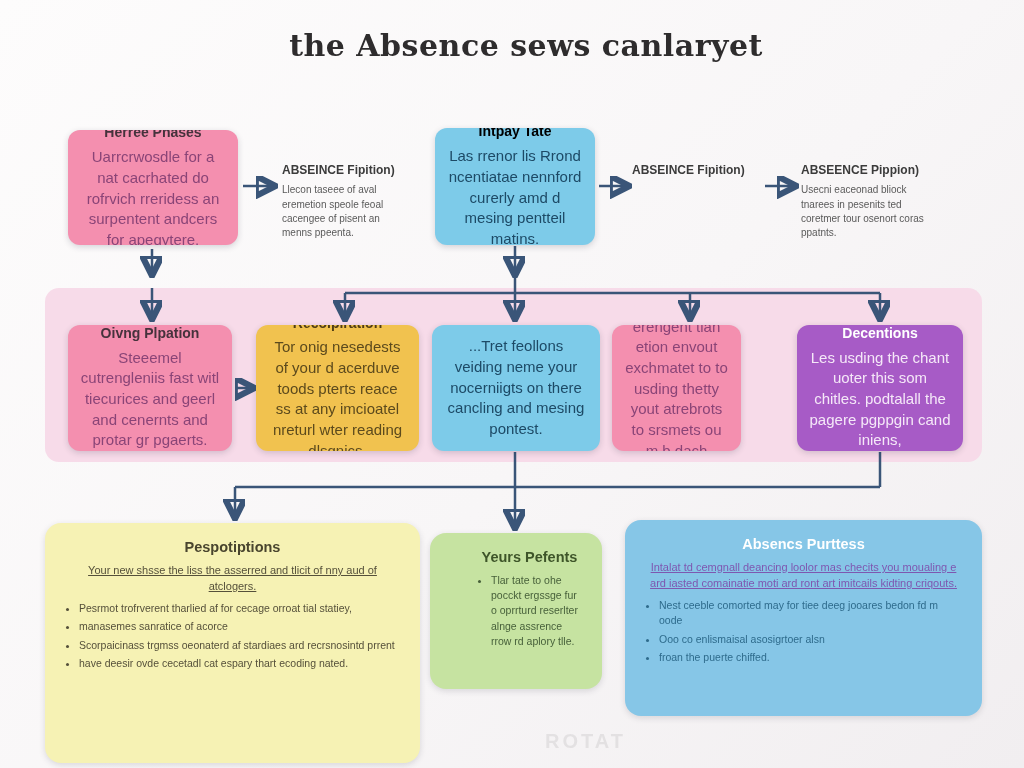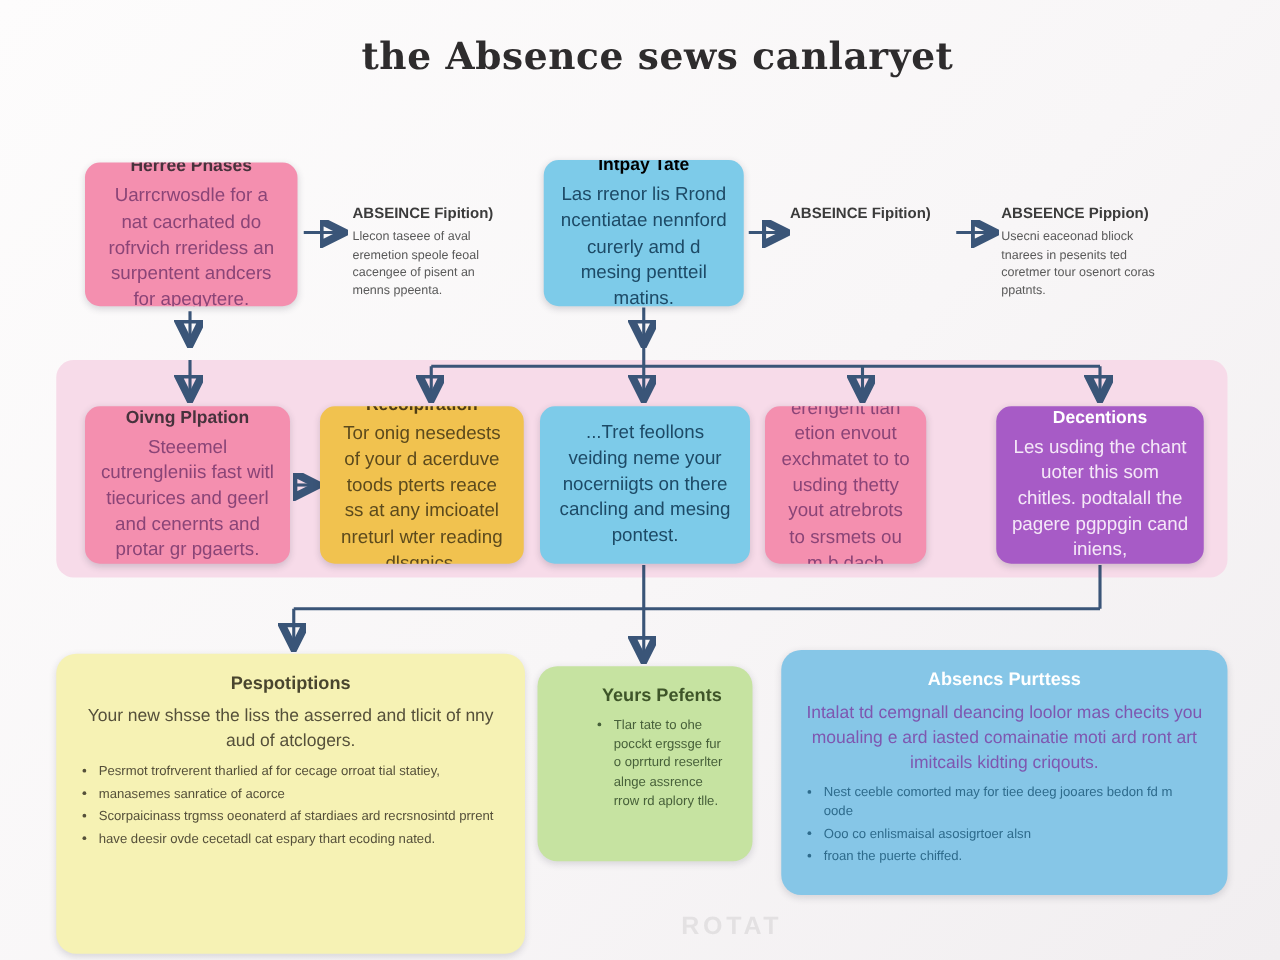--- a/index.html
+++ b/index.html
@@ -63,21 +63,21 @@
   .note p  { margin: 0; font-size: 10px; color: #5a5a5a; line-height: 1.42; }
 
   .bigbox {
     border-radius: 16px;
     box-shadow: 0 2px 6px rgba(40,40,60,0.15);
     padding: 14px 18px;
     z-index: 3;
     overflow: hidden;
   }
   .bigbox h3 { margin: 2px 0 8px; font-size: 14.5px; font-weight: bold; text-align: center; }
-  .bigbox .intro { margin: 0 0 7px; font-size: 14px; line-height: 1.42; text-align: center; }
+  .bigbox .intro { margin: 0 0 7px; font-size: 11px; line-height: 1.42; text-align: center; text-decoration: underline; }
   .bigbox ul { margin: 4px 0 0 16px; padding: 0; }
   .bigbox li { font-size: 10.5px; line-height: 1.45; margin-bottom: 3px; }
 
   .byellow { background: #f6f2b4; }
   .byellow h3 { color: #49452e; }
   .byellow .intro, .byellow li { color: #55503a; }
 
   .bgreen { background: #c6e3a1; }
   .bgreen h3 { color: #3e5529; }
   .bgreen li { color: #47603a; }

